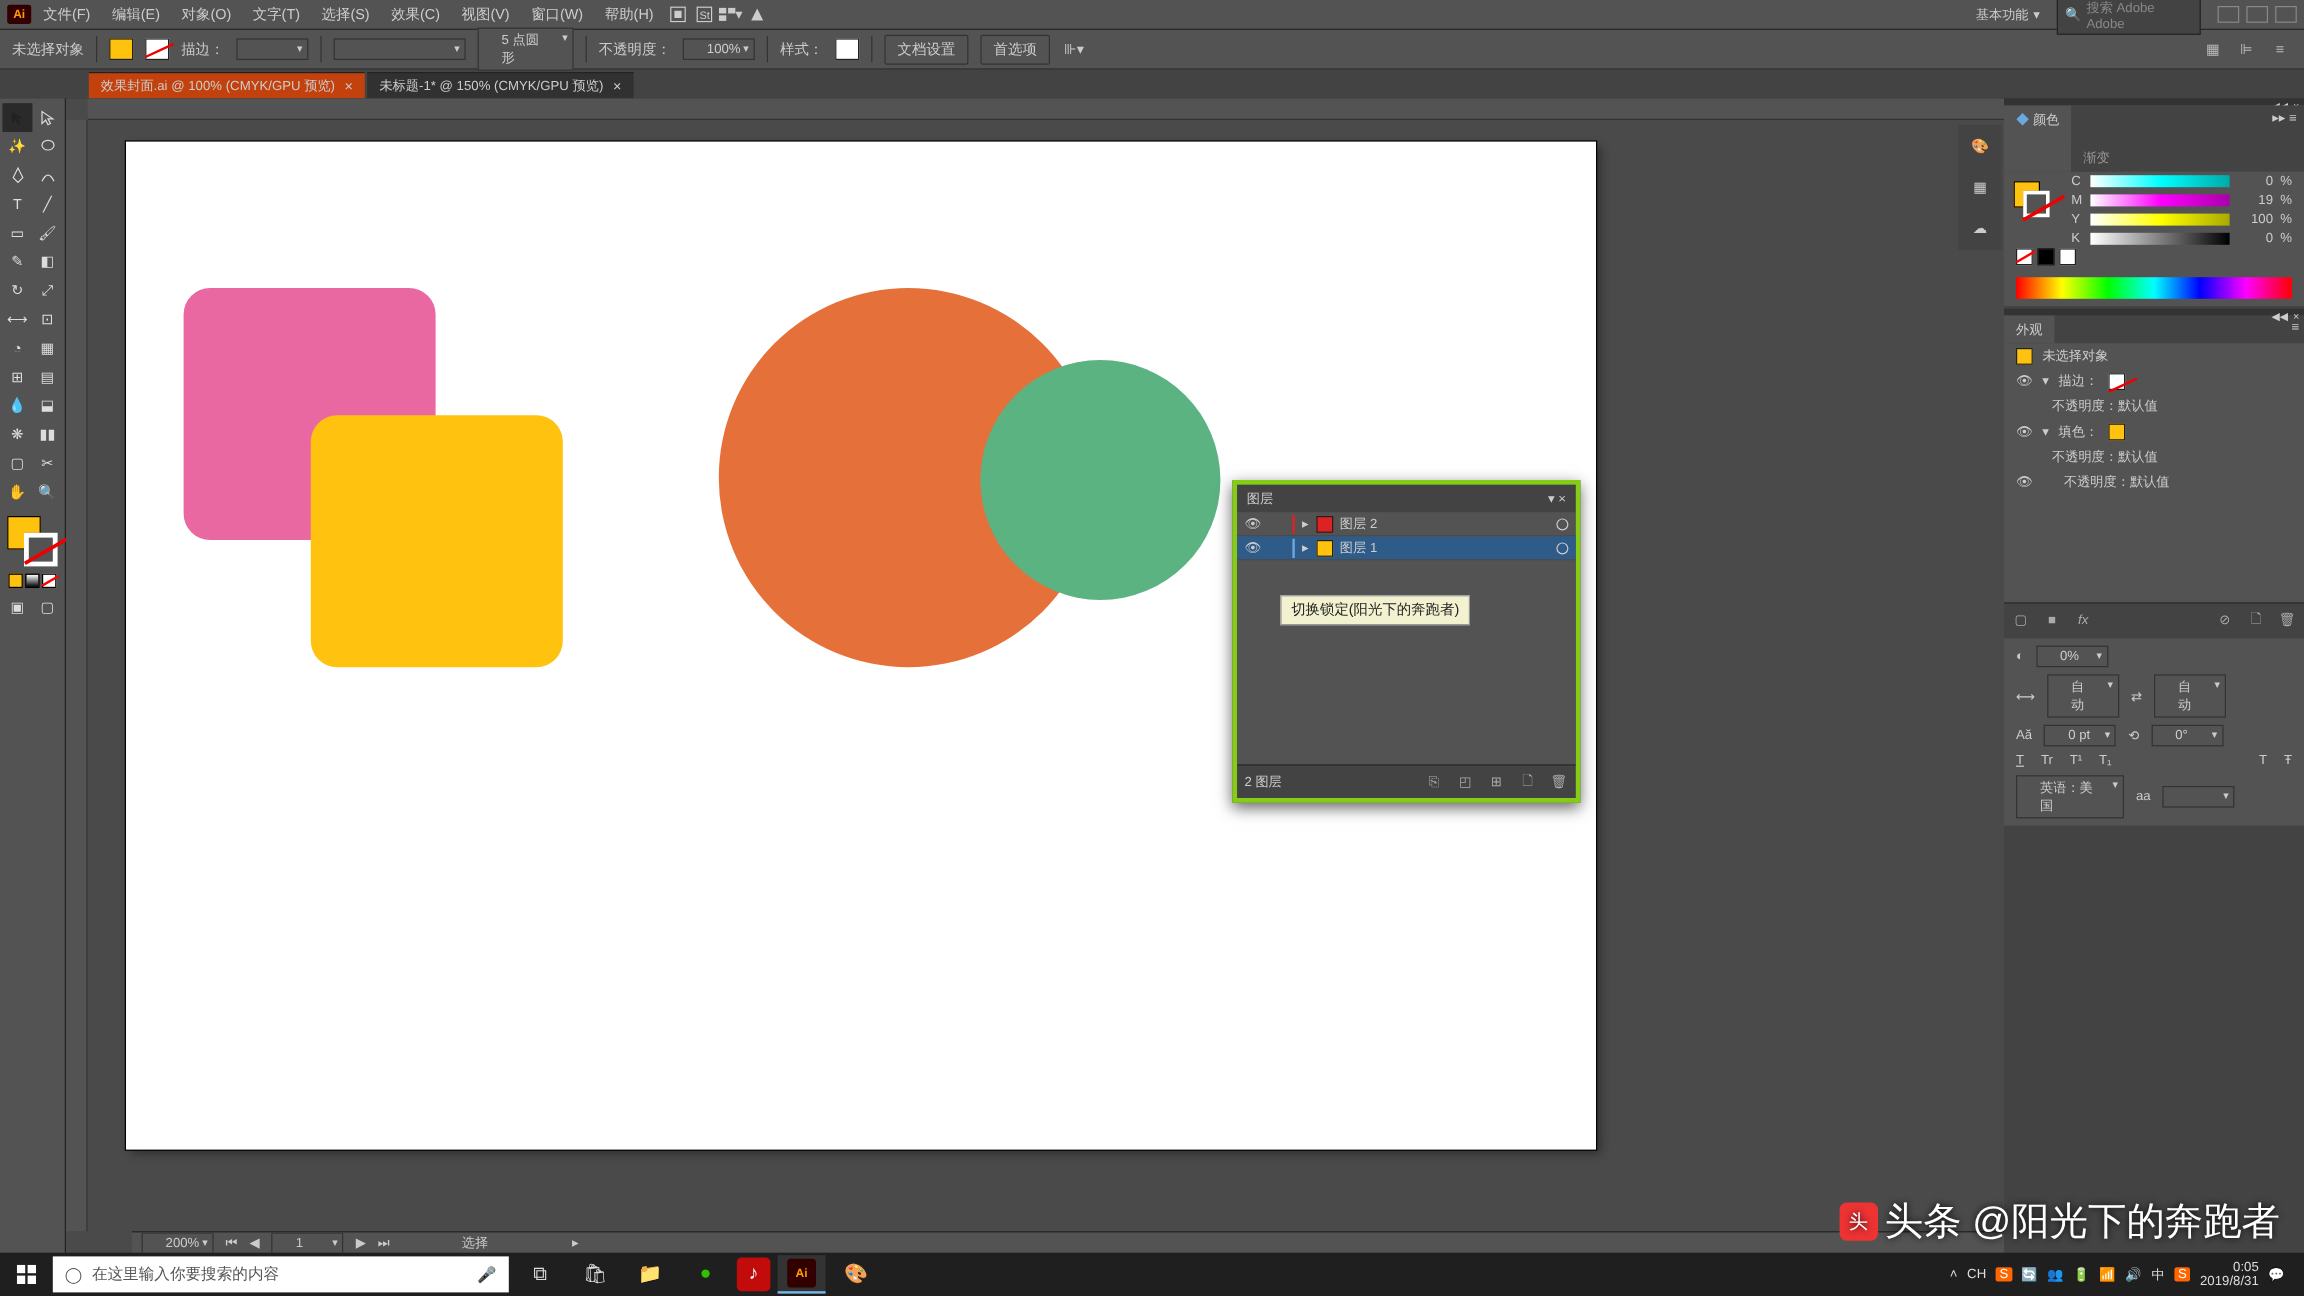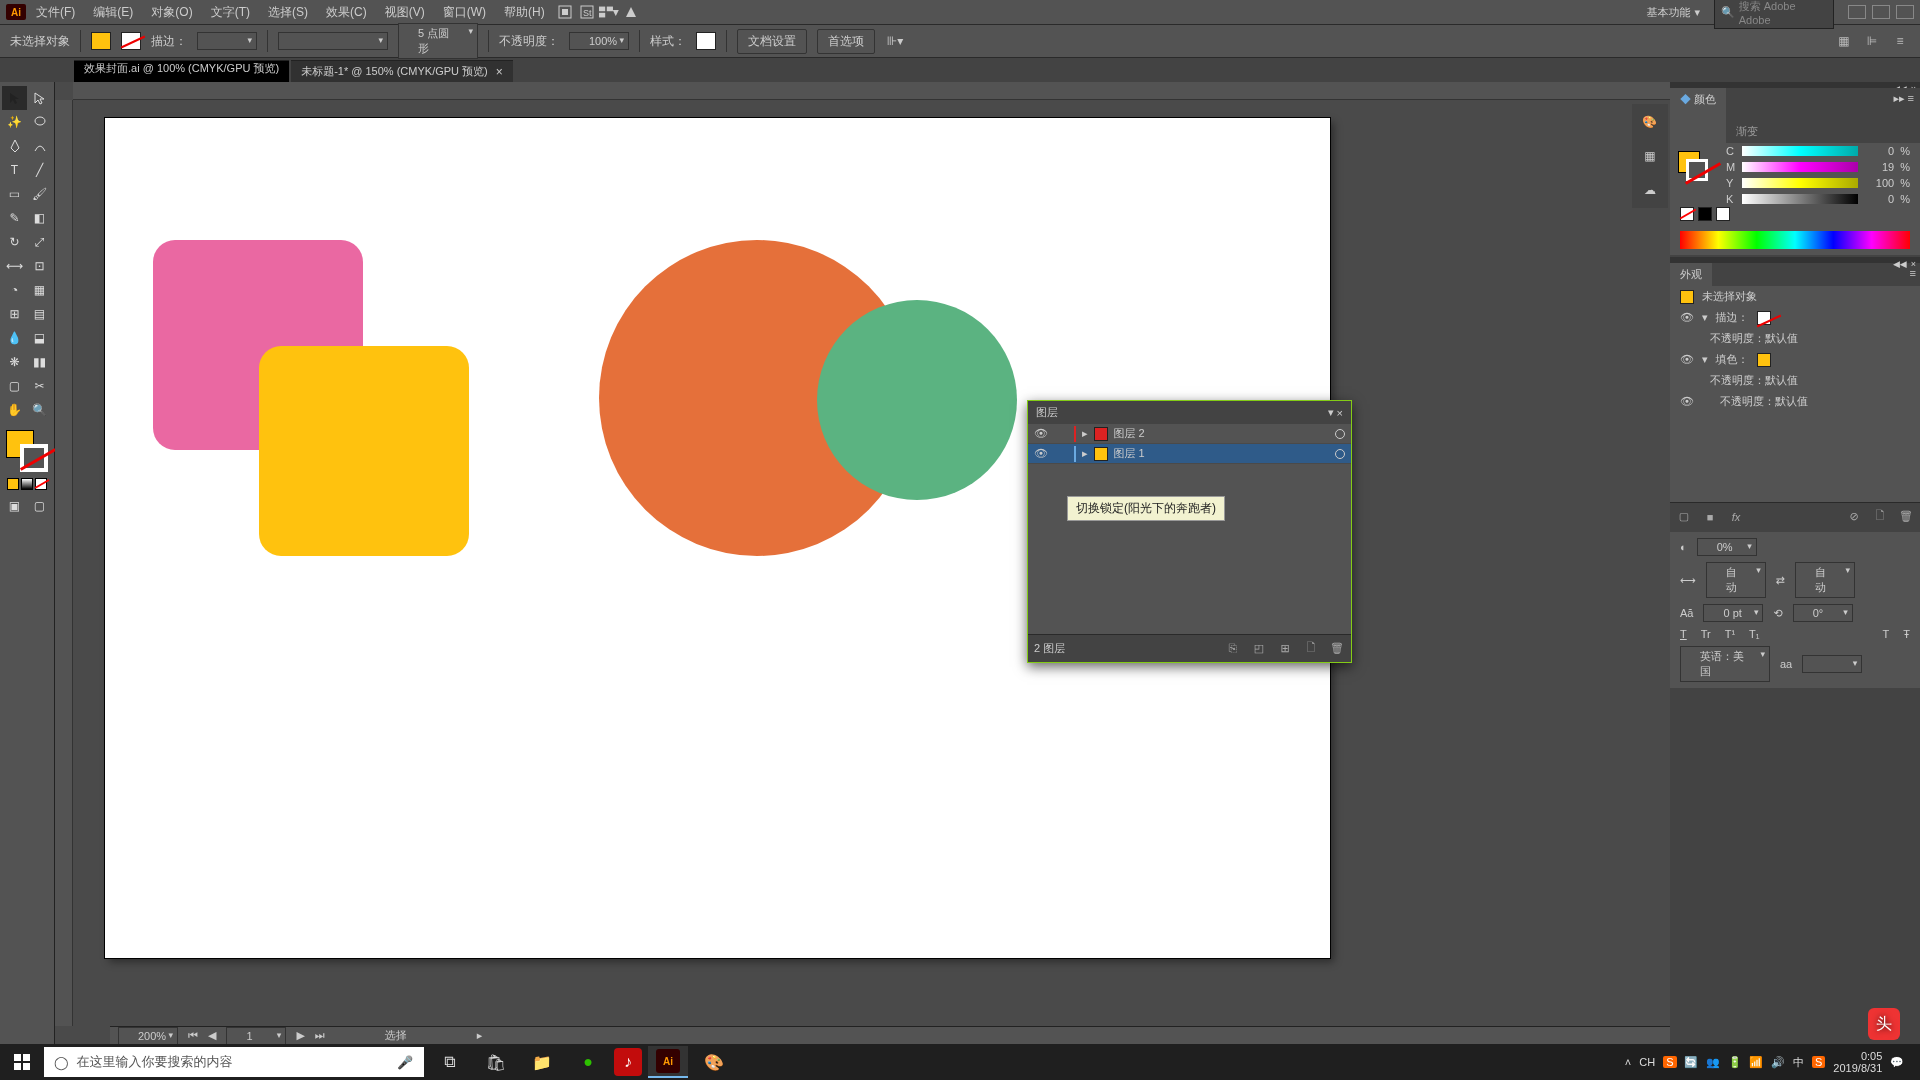--- a/index.html
+++ b/index.html
@@ -16,42 +16,42 @@
 .swatch { width:20px; height:18px; border:1px solid #222; display:inline-block; }
 .swatch.fill { background:#ffc20e; }
 .swatch.stroke { background:#fff; position:relative; }
 .swatch.stroke::after { content:""; position:absolute; left:-2px; top:8px; width:26px; border-top:2px solid #e00; transform:rotate(-25deg); }
 .dd { background:#535353; border:1px solid #333; padding:2px 18px 2px 19px; font-size:11px; position:relative; min-width:60px; }
 .dd::after { content:"▾"; position:absolute; right:4px; top:2px; font-size:9px; color:#ccc; }
 .pill-btn { background:#535353; border:1px solid #333; padding:3px 10px; border-radius:2px; font-size:12px; }
 .vsep { width:1px; height:22px; background:#333; }
 .tabstrip { height:24px; background:#434343; display:flex; align-items:flex-end; padding-left:74px; }
 .doctab { height:22px; background:#313131; padding:0 10px; display:flex; align-items:center; gap:8px; font-size:11px; border-top:1px solid #222; margin-right:2px; }
-.doctab.inactive { background:#000000;flex-direction:column; }
+.doctab.inactive { background:#c2410c; }
 .tab-x { color:#ccc; font-size:12px; }
 .workarea { position:absolute; top:82px; left:0; right:0; bottom:36px; display:flex; }
 .toolbox { width:55px; background:#535353; border-right:1px solid #222; display:flex; flex-direction:column; padding:4px 2px; }
 .tool-row { display:flex; }
 .tool { width:26px; height:24px; display:flex; align-items:center; justify-content:center; color:#ddd; }
 .tool.sel { background:#2a2a2a; }
 .fill-stroke { position:relative; width:46px; height:46px; margin:6px auto 2px; }
 .fs-fill { position:absolute; left:2px; top:2px; width:28px; height:28px; background:#ffc20e; border:1px solid #000; }
 .fs-stroke { position:absolute; right:2px; bottom:2px; width:28px; height:28px; background:#535353; border:4px solid #fff; }
 .fs-stroke::after { content:""; position:absolute; left:-6px; top:10px; width:40px; border-top:3px solid #e00; transform:rotate(-30deg); }
 .mini-sw { display:flex; gap:2px; justify-content:center; margin-top:2px; }
 .mini-sw span { width:12px; height:12px; border:1px solid #000; }
 .canvas-wrap { flex:1; background:#4a4a4a; position:relative; overflow:hidden; }
 .ruler-h { position:absolute; top:0; left:18px; right:0; height:18px; background:#535353; border-bottom:1px solid #333; }
 .ruler-v { position:absolute; top:18px; left:0; width:18px; bottom:18px; background:#535353; border-right:1px solid #333; }
 .artboard { position:absolute; left:50px; top:36px; width:1225px; height:840px; background:#fff; box-shadow:0 0 0 1px #000, 4px 4px 8px rgba(0,0,0,.4); }
 .sq-pink { position:absolute; left:48px; top:122px; width:210px; height:210px; background:#ea68a2; border-radius:22px; }
 .sq-yellow { position:absolute; left:154px; top:228px; width:210px; height:210px; background:#ffc20e; border-radius:22px; }
 .circ-orange { position:absolute; left:494px; top:122px; width:316px; height:316px; background:#e5703a; border-radius:50%; }
 .circ-green { position:absolute; left:712px; top:182px; width:200px; height:200px; background:#5bb381; border-radius:50%; }
-.layers-panel { position:absolute; left:972px; top:318px; width:325px; background:#535353; border:1px solid #84cc16; color:#ccc; box-shadow:0 4px 12px rgba(0,0,0,0.6); }
+.layers-panel { position:absolute; left:972px; top:318px; width:290px; background:#535353; border:4px solid #84cc16; color:#ccc; box-shadow:0 4px 12px rgba(0,0,0,0.6); }
 .lp-head { background:#434343; padding:4px 8px; font-size:11px; display:flex; align-items:center; }
 .lp-head .spacer { flex:1; }
 .lp-body { background:#535353; }
 .layer-row { display:flex; align-items:center; height:20px; font-size:11px; padding:0 6px; gap:6px; border-bottom:1px solid #4a4a4a; }
 .layer-row.sel { background:#2f5b89; }
 .eye { width:14px; text-align:center; }
 .lock { width:14px; }
 .tw { color:#ccc; }
 .sw-sm { width:14px; height:14px; border:1px solid #222; }
 .sw-red { background:#d22; }
@@ -485,20 +485,21 @@
         <div class="dd" style="width:90px">英语：美国</div>
         <span>aa</span>
           <div class="dd" style="width:54px">&nbsp;</div>
       </div>
     </div>
   </div>
 </div>
 
 <div class="watermark">
   <span class="wm-ic">头</span>
+  <span>头条 @阳光下的奔跑者</span>
 </div>
 
 <div class="taskbar">
   <div class="tb-start">
       <svg width="16" height="16" viewBox="0 0 16 16">
         <rect x="0" y="0" width="7" height="7" fill="#fff"></rect>
         <rect x="9" y="0" width="7" height="7" fill="#fff"></rect>
         <rect x="0" y="9" width="7" height="7" fill="#fff"></rect>
         <rect x="9" y="9" width="7" height="7" fill="#fff"></rect>
       </svg>

